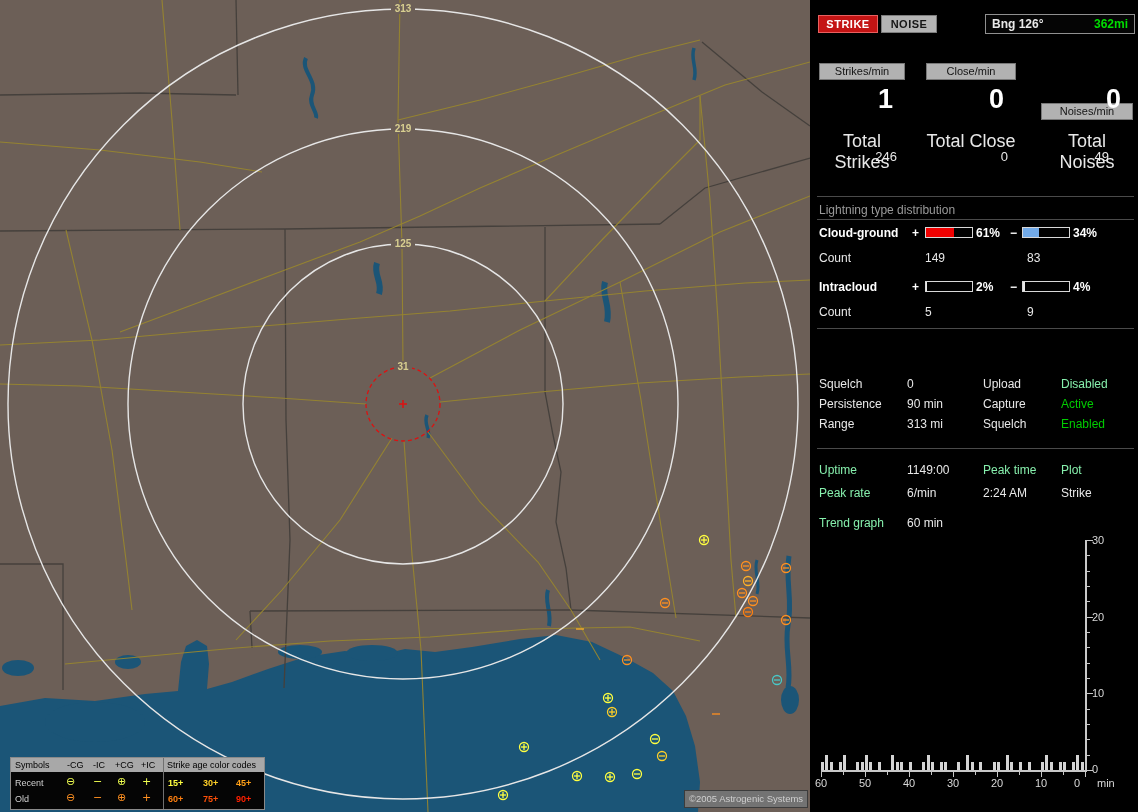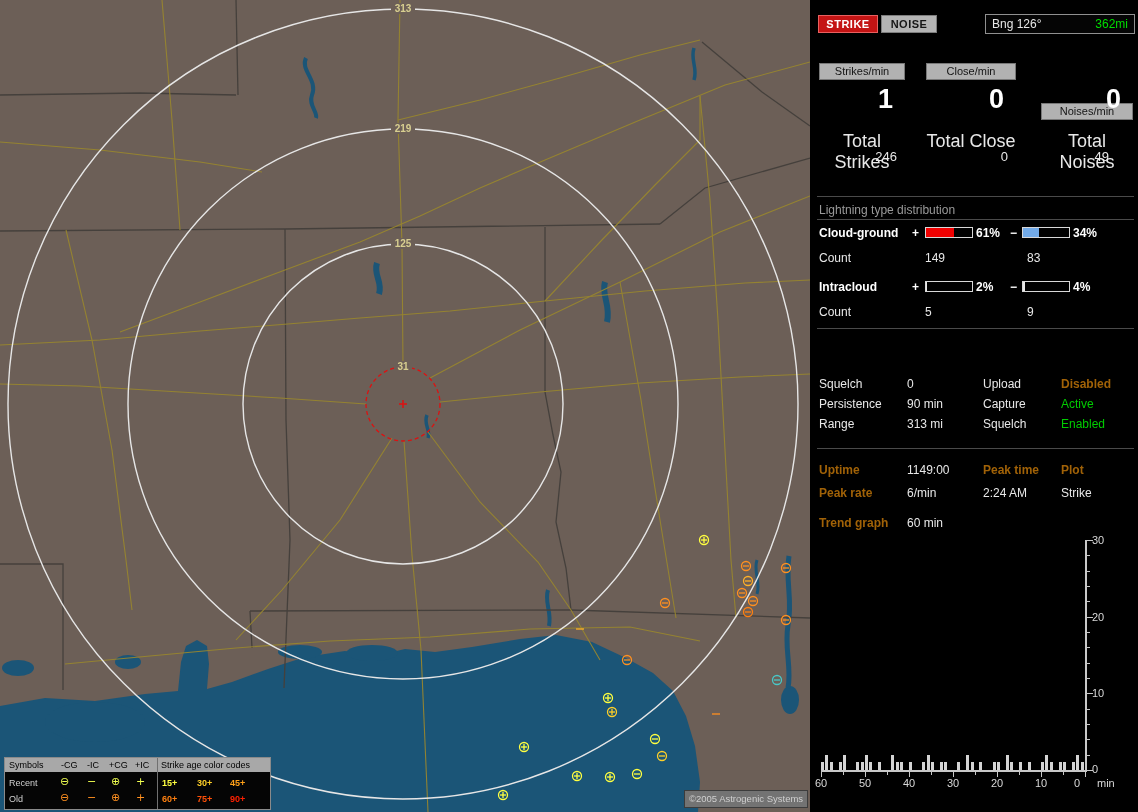--- a/index.html
+++ b/index.html
@@ -5,22 +5,22 @@
   html,body{margin:0;padding:0;background:#000;}
   body{width:1138px;height:812px;position:relative;overflow:hidden;
        font-family:"Liberation Sans",sans-serif;color:#e8e8e8;
        -webkit-font-smoothing:antialiased;}
 
   
   #map-wrap{position:absolute;left:0;top:0;width:810px;height:812px;background:#6c5f57;}
   #map-svg{display:block;}
 
   
-  #map-legend{position:absolute;left:4px;top:757px;width:253px;height:51px;
-              background:#050505;border:1px solid #8a8a8a;font-size:9px;line-height:1;padding-left:12px;}
+  #map-legend{position:absolute;left:10px;top:757px;width:253px;height:51px;
+              background:#050505;border:1px solid #8a8a8a;font-size:9px;line-height:1;}
   #legend-header{position:absolute;left:0;top:0;width:100%;height:14px;background:#a8a8a8;color:#000;}
   #legend-header span{position:absolute;top:3px;}
   .lh-symbols{left:4px;} .lh-ncg{left:56px;} .lh-nic{left:82px;} .lh-pcg{left:104px;} .lh-pic{left:130px;}
   .lh-age{left:156px;}
   #legend-vline{position:absolute;left:152px;top:0;width:1px;height:100%;background:#707070;}
   .legend-row{position:absolute;left:0;width:100%;height:16px;}
   .legend-row .lg-label{position:absolute;left:4px;top:4px;color:#d0d0d0;}
   .lg-sym{position:absolute;top:1px;font-family:"DejaVu Sans",sans-serif;font-size:11px;}
   .lg-age{position:absolute;top:4px;font-weight:bold;}
 
@@ -30,21 +30,21 @@
 
   
   #panel{position:absolute;left:815px;top:0;width:323px;height:812px;background:#000;}
 
   .ind{position:absolute;top:15px;height:16px;line-height:16px;text-align:center;
        font-size:11px;font-weight:bold;letter-spacing:0.5px;}
   #strike-ind{left:3px;width:58px;background:#c41414;color:#fff;border:1px solid #e86060;}
   #noise-ind{left:66px;width:54px;background:#b4b4b4;color:#161616;border:1px solid #7d7d7d;}
   #bng-box{position:absolute;left:170px;top:14px;width:136px;height:18px;border:1px solid #909090;
            background:#050505;display:flex;justify-content:space-between;align-items:center;
-           padding:0 6px;font-size:12px;font-weight:normal;}
+           padding:0 6px;font-size:12px;font-weight:bold;}
   #bng-dist{color:#00dd00;}
 
   .rate-btn{position:absolute;top:63px;height:15px;line-height:15px;background:#b2b2b2;color:#141414;
             font-size:11px;text-align:center;border:1px solid #787878;}
   #rate-btn-0{left:4px;width:84px;} #rate-btn-1{left:111px;width:88px;} #rate-btn-2{left:226px;width:90px;margin-top:40px;}
   .rate-val{position:absolute;top:84px;font-size:27px;font-weight:bold;color:#fff;text-align:right;}
   #rate-val-0{left:4px;width:74px;} #rate-val-1{left:111px;width:78px;} #rate-val-2{left:226px;width:80px;}
   .total-label{position:absolute;top:131px;font-size:18px;color:#e8e8e8;text-align:center;}
   #total-label-0{left:4px;width:86px;} #total-label-1{left:111px;width:90px;} #total-label-2{left:226px;width:92px;}
   .total-val{position:absolute;top:149px;font-size:13px;color:#e8e8e8;text-align:right;}
@@ -58,21 +58,21 @@
   .dist-sign{position:absolute;font-size:12px;font-weight:bold;color:#fff;}
   .dist-bar{position:absolute;width:46px;height:9px;border:1px solid #d8d8d8;background:#000;}
   .dist-fill{height:100%;width:0;}
   .dist-pct{position:absolute;font-size:12px;font-weight:bold;color:#fff;}
   .count-txt{position:absolute;font-size:12px;color:#e8e8e8;}
 
   #datetime-box{position:absolute;left:2px;top:336px;width:313px;height:21px;border:1px solid #8a8a8a;
                 color:#00dd00;font-size:15px;font-weight:bold;line-height:21px;padding-left:5px;background:#050505;}
 
   .stat{position:absolute;font-size:12px;color:#e8e8e8;white-space:nowrap;}
-  .stat.gray{color:#a16207;font-weight:bold;} .stat.green{color:#00cc00;}
+  .stat.gray{color:#86efac;} .stat.green{color:#00cc00;}
   .c0{left:4px;} .c1{left:92px;} .c2{left:168px;} .c3{left:246px;}
   .r0{top:377px;} .r1{top:397px;} .r2{top:417px;}
   .i0{top:463px;} .i1{top:486px;} .i2{top:516px;}
 
   
   #trend-chart{position:absolute;left:0;top:540px;width:323px;height:260px;}
   .axis{position:absolute;background:#c8c8c8;}
   #y-axis{left:270px;top:0;width:2px;height:231px;}
   #x-axis{left:6px;top:230px;width:266px;height:2px;}
   .tick{position:absolute;background:#c8c8c8;}

